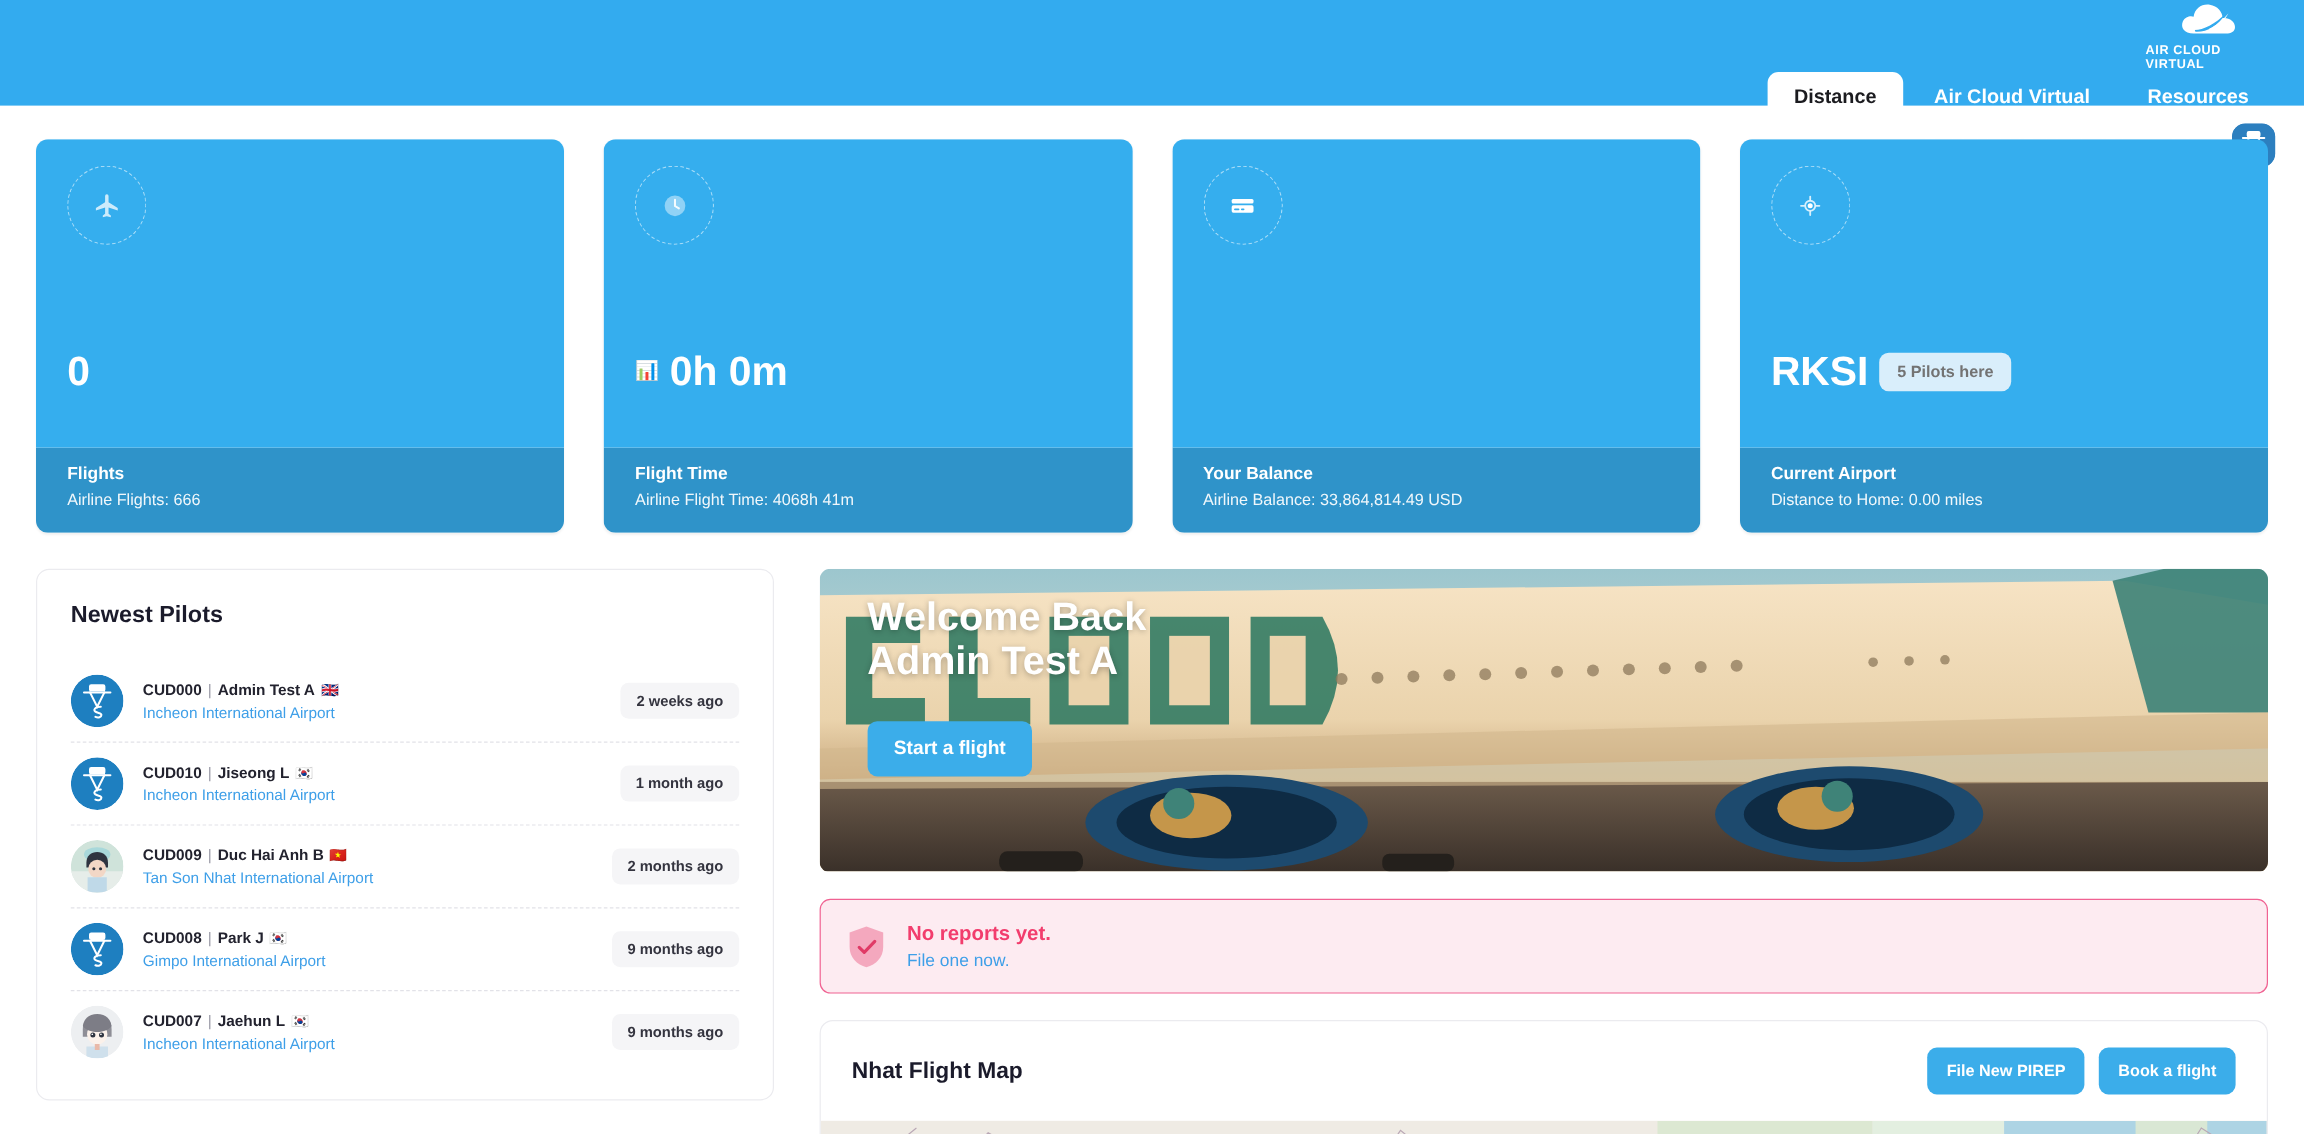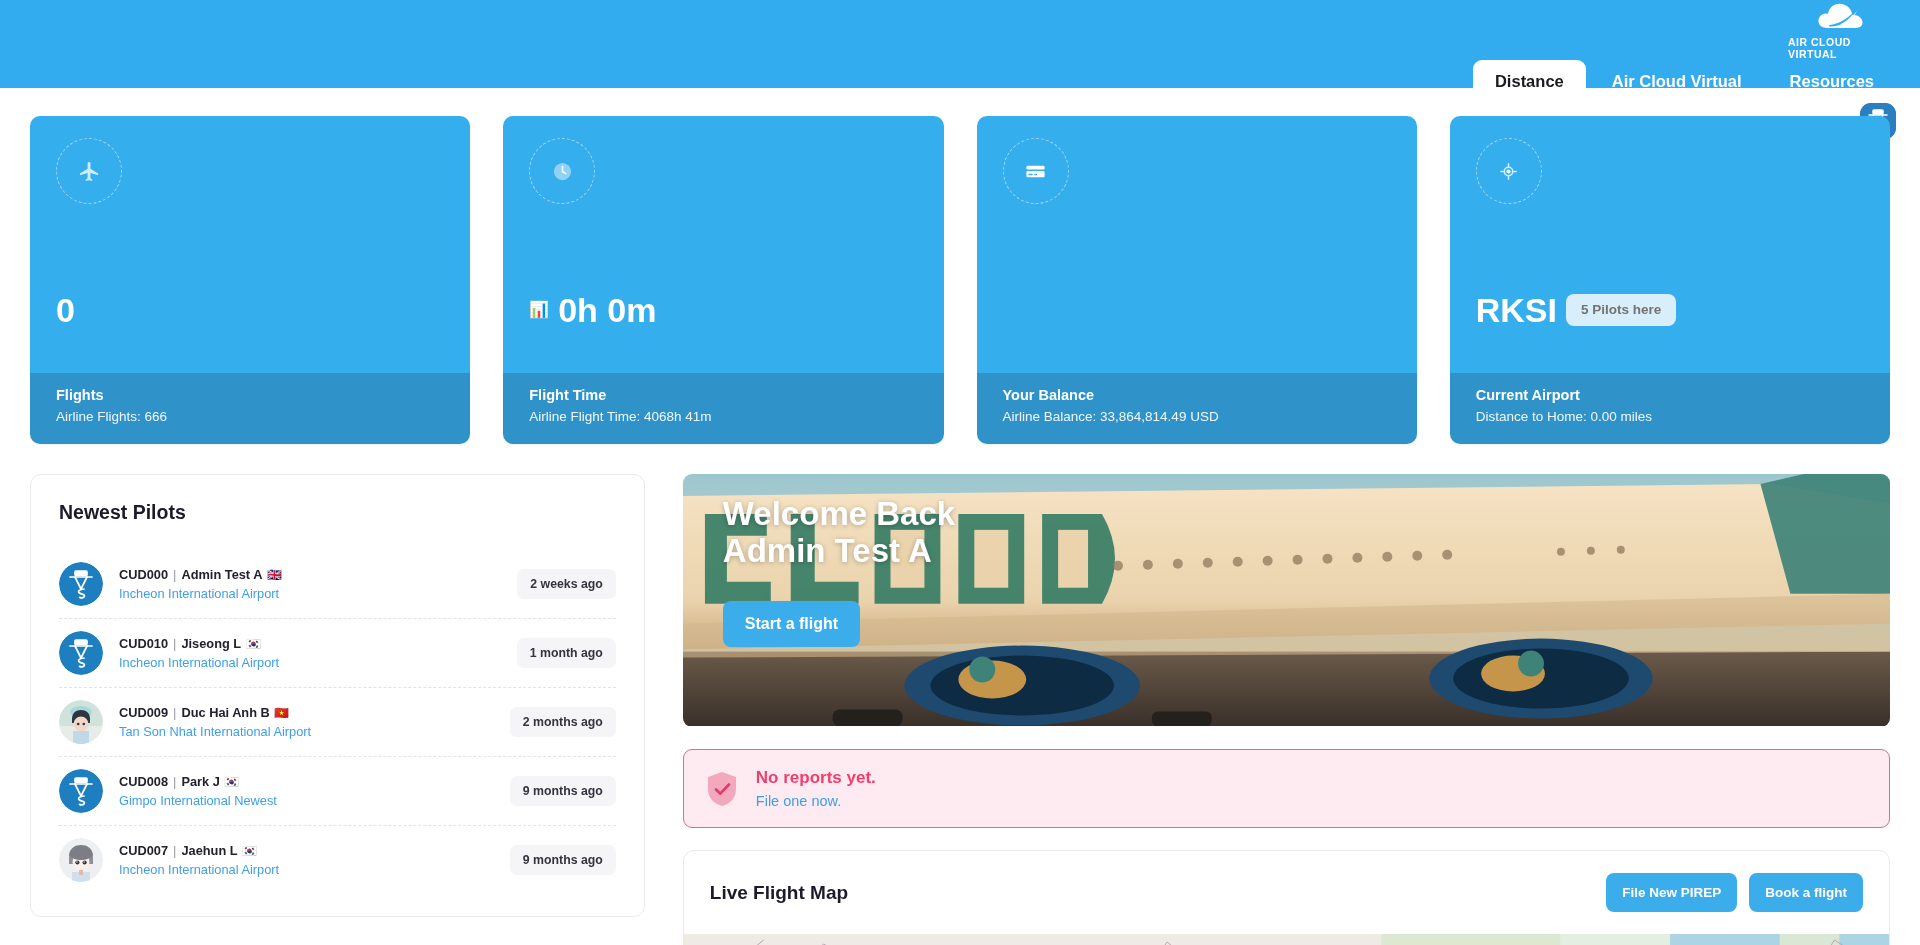--- a/index.html
+++ b/index.html
@@ -360,21 +360,21 @@
             </g>
           </svg>
         </div>
         <div class="pilot-info">
           <div class="pilot-name">
             <span>CUD008</span>
             <span class="sep">|</span>
             <span>Park J</span>
             <span class="flag">🇰🇷</span>
           </div>
-          <div class="pilot-apt">Gimpo International Newest</div>
+          <div class="pilot-apt">Gimpo International Airport</div>
         </div>
         <div class="pilot-time">9 months ago</div>
       </div>
 
       <div class="pilot-row">
         <div class="pilot-av">
           <svg viewBox="0 0 44 44" width="44" height="44">
             <circle cx="22" cy="22" r="22" fill="#EDEFF1"></circle>
             <path d="M10 20c0-8 5-12 12-12s12 4 12 12v6H10z" fill="#8E8E96"></path>
             <circle cx="22" cy="24" r="8.5" fill="#FBF1EA"></circle>
@@ -480,21 +480,21 @@
         </svg>
       </span>
       <div>
         <div class="alert-title">No reports yet.</div>
         <div class="alert-link">File one now.</div>
       </div>
     </div>
 
     <div class="mappanel">
       <div class="map-head">
-        <div class="map-title">Live Flight Map</div>
+        <div class="map-title">Nhat Flight Map</div>
         <div class="map-actions">
           <button class="btn-blue">File New PIREP</button>
           <button class="btn-blue">Book a flight</button>
         </div>
       </div>
       <div class="map-canvas">
         <svg viewBox="0 0 1210 30" preserveAspectRatio="none" width="100%" height="30">
           <rect width="1210" height="30" fill="#EFEBE4"></rect>
           <rect x="700" width="180" height="30" fill="#DCE8D2"></rect>
           <rect x="880" width="110" height="30" fill="#E3EFE0"></rect>

